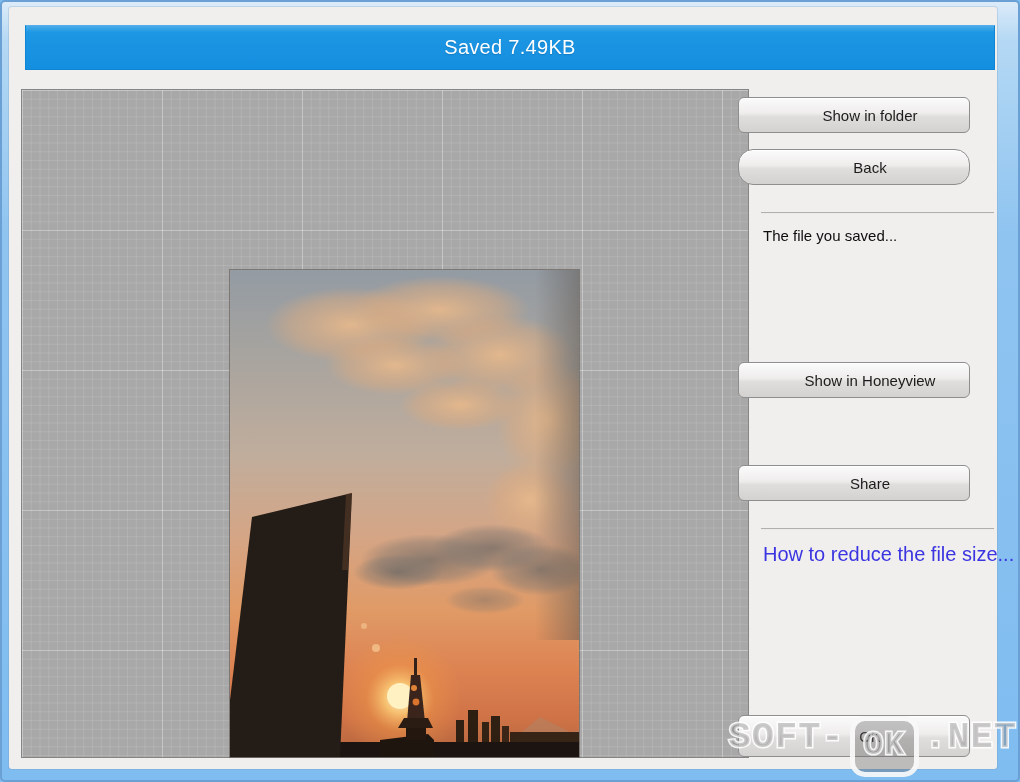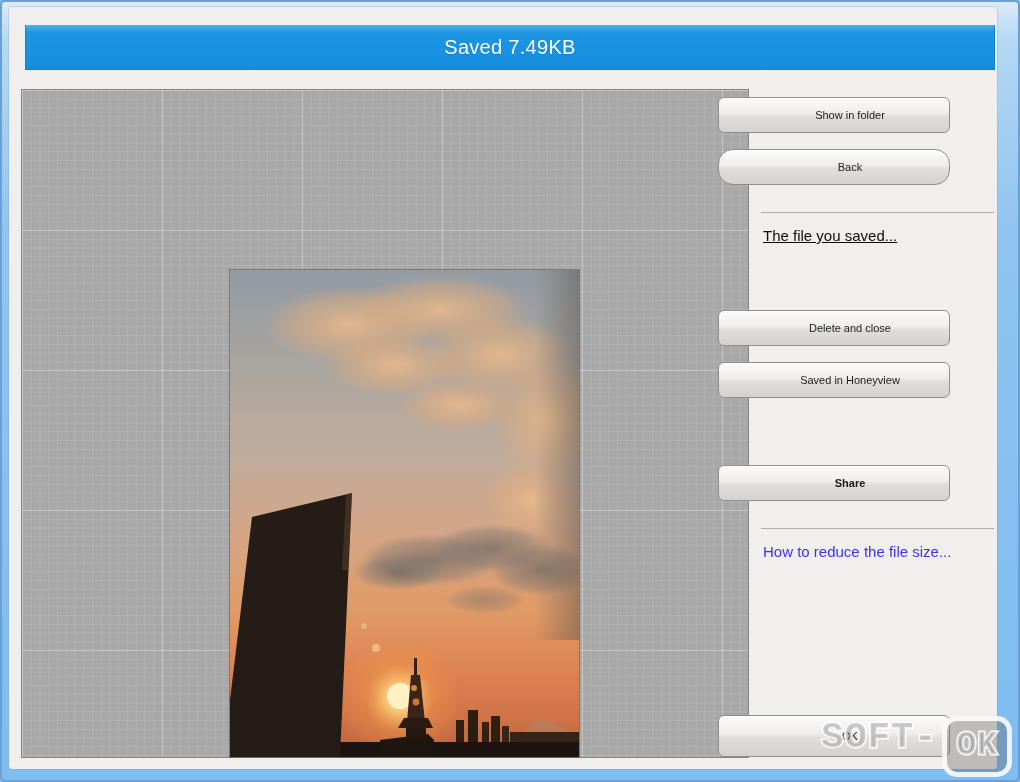--- a/index.html
+++ b/index.html
@@ -51,38 +51,38 @@
 
   
   .photo{
     position:absolute;left:208px;top:180px;width:349px;height:487px;
     box-shadow:0 0 0 1px rgba(70,60,52,0.45);
   }
   .photo svg{display:block;}
 
   
   .btn{
-    position:absolute;left:718px;width:232px;height:36px;
+    position:absolute;left:738px;width:232px;height:36px;
     border:1px solid #8e8e8e;border-radius:6px;
     background:linear-gradient(180deg,#fbfbfb 0%,#efedec 45%,#e0dedc 55%,#d4d2d0 100%);
-    font-family:"Liberation Sans",sans-serif;font-size:11px;color:#1c1c1c;
+    font-family:"Liberation Sans",sans-serif;font-size:15px;color:#1c1c1c;
     cursor:pointer;box-shadow:inset 0 1px 0 rgba(255,255,255,0.9);padding-left:38px;
   }
-  .btn.bold{font-weight:bold;}
+  .btn.bold{font-weight:normal;}
   .btn-ok{top:715px;height:42px;}
 
   .separator{
     position:absolute;left:761px;width:233px;height:1px;
     background:#b2afad;border-bottom:1px solid rgba(255,255,255,0.75);
   }
   .section-label{
-    position:absolute;left:763px;top:227px;font-size:15px;color:#0d0d0d;text-decoration:underline;
+    position:absolute;left:763px;top:227px;font-size:15px;color:#0d0d0d;
   }
   .help-link{
-    position:absolute;left:763px;top:543px;font-size:15px;color:#3b35e1;
+    position:absolute;left:763px;top:543px;font-size:20px;color:#3b35e1;
     cursor:pointer;text-decoration:none;
   }
 
   
   .watermark{
     position:absolute;right:3px;bottom:5px;z-index:50;
     display:flex;
     font-weight:bold;font-size:37px;letter-spacing:1px;
     font-family:Liberation Mono, monospace;
     pointer-events:none;
@@ -196,28 +196,28 @@
       </svg>
     </div>
   </div>
 
   <button class="btn" style="top:97px;">Show in folder</button>
   <button class="btn" style="top:149px;border-radius:15px;">Back</button>
 
   <div class="separator" style="top:212px;"></div>
   <div class="section-label">The file you saved...</div>
 
-  <button class="btn" style="top:310px;">Delete and close</button>
-  <button class="btn" style="top:362px;">Saved in Honeyview</button>
+  <button class="btn" style="top:362px;">Show in Honeyview</button>
   <button class="btn bold" style="top:465px;">Share</button>
 
   <div class="separator" style="top:528px;"></div>
   <a class="help-link" href="#">How to reduce the file size...</a>
 
   <button class="btn btn-ok">OK</button>
 
   <div class="watermark">
     <span class="wm-text">SOFT-</span>
     <span class="wm-badge">
       <span class="wm-text">OK</span>
     </span>
+    <span class="wm-text">.NET</span>
   </div>
 </div>
 
 </body></html>

